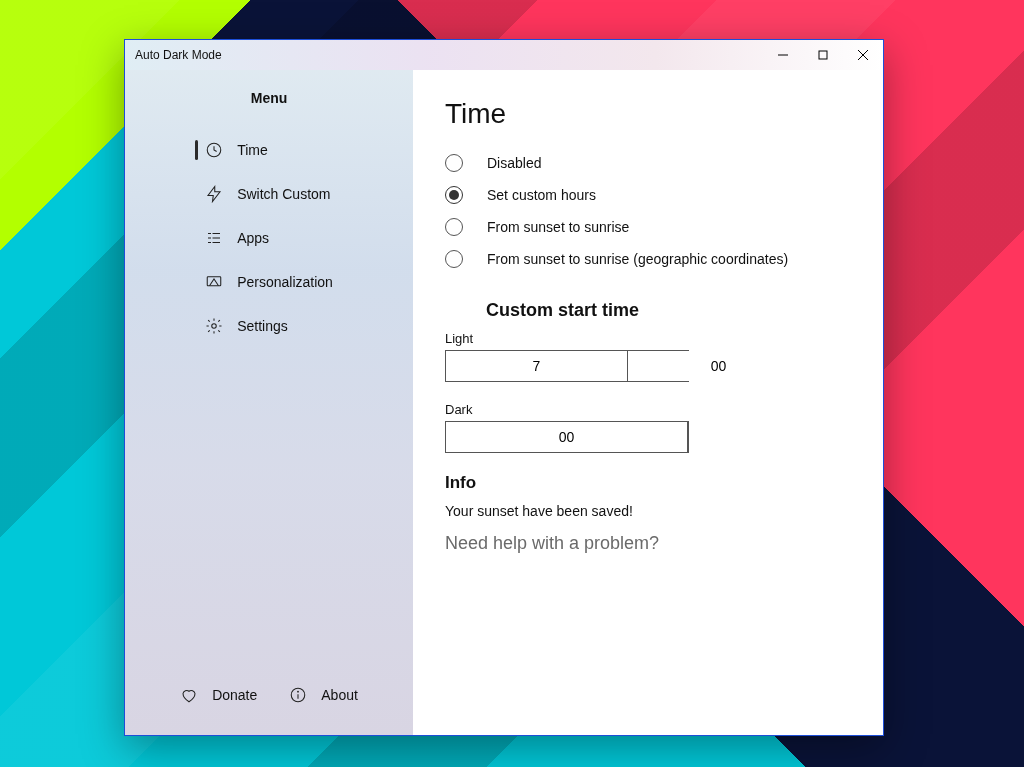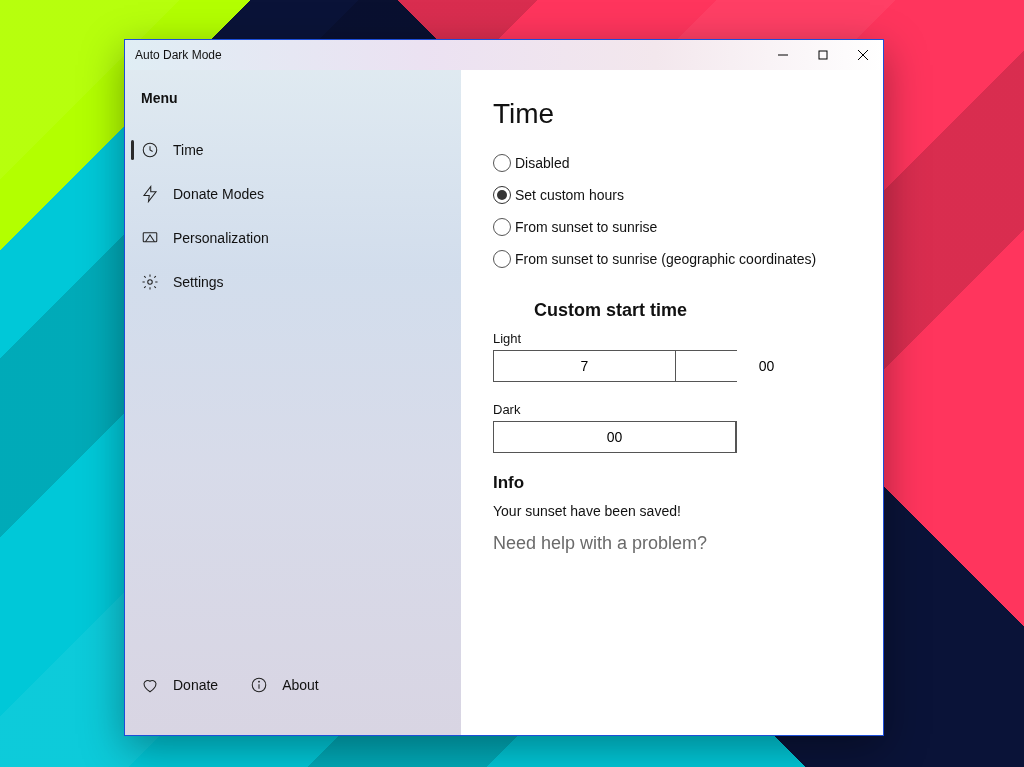--- a/index.html
+++ b/index.html
@@ -45,47 +45,48 @@
         rgba(225,210,235,.65) 40%,
         rgba(235,215,225,.6) 70%,
         #fff 100%);
     }
     .title-controls{margin-left:auto;display:flex;height:100%;}
     .title-btn{width:40px;display:flex;align-items:center;justify-content:center;cursor:pointer;}
     .title-btn svg{width:10px;height:10px;}
 
     
     .body{flex:1;display:flex;min-height:0;}
-    .sidebar{width:336px;display:flex;flex-direction:column;padding:20px 0 28px;
+    .sidebar{width:288px;display:flex;flex-direction:column;padding:20px 0 18px;
       background:linear-gradient(180deg,
         rgba(210,225,235,.7) 0%,
         rgba(195,210,230,.75) 30%,
         rgba(200,205,225,.72) 60%,
         rgba(200,195,215,.7) 100%);
+      align-items:center;
     }
     .menu-label{font-weight:600;font-size:14px;color:#111;padding:0 16px 22px;}
     .nav{display:flex;flex-direction:column;gap:0;}
     .nav-item{
       display:flex;align-items:center;gap:14px;height:44px;padding:0 16px 0 16px;
       font-size:14px;color:#111;cursor:pointer;position:relative;
     }
     .nav-item.selected:before{
       content:"";position:absolute;left:6px;top:12px;bottom:12px;width:3px;background:#2b2b2b;border-radius:2px;
     }
     .nav-item .icn{width:18px;height:18px;display:flex;align-items:center;justify-content:center;color:#222;}
     .nav-item .icn svg{width:18px;height:18px;stroke:#222;fill:none;stroke-width:1.4;}
 
     .sidebar-bottom{margin-top:auto;display:flex;flex-direction:row;}
 
     
     .main{flex:1;background:#fff;padding:28px 32px;overflow-y:auto;color:#111;}
     .page-title{font-size:28px;font-weight:400;margin-bottom:24px;}
 
     .radio-group{display:flex;flex-direction:column;gap:14px;margin-bottom:32px;}
-    .radio-row{display:flex;align-items:center;gap:4px;font-size:14px;cursor:pointer;}
+    .radio-row{display:flex;align-items:center;gap:24px;font-size:14px;cursor:pointer;}
     .radio{
       width:18px;height:18px;border:1.5px solid #555;border-radius:50%;
       display:flex;align-items:center;justify-content:center;
     }
     .radio.checked{border-color:#333;}
     .radio.checked:after{content:"";width:10px;height:10px;border-radius:50%;background:#333;}
 
     .section-h{font-size:18px;font-weight:600;margin-bottom:10px;margin-left:41px;}
     .field-label{font-size:13px;margin-bottom:4px;}
     .time-pair{display:flex;border:1px solid #555;margin-bottom:20px;width:244px;}
@@ -137,21 +138,34 @@
               </svg>
             </span>
           <span>Time</span>
         </div>
         <div class="nav-item">
           <span class="icn">
               <svg viewBox="0 0 24 24">
                 <polygon points="13 2 4 14 11 14 10 22 20 9 13 9 13 2"></polygon>
               </svg>
             </span>
-          <span>Donate Modes</span>
+          <span>Switch Custom</span>
+        </div>
+        <div class="nav-item">
+          <span class="icn">
+              <svg viewBox="0 0 24 24">
+                <line x1="4" y1="6" x2="8" y2="6"></line>
+                <line x1="10" y1="6" x2="20" y2="6"></line>
+                <line x1="4" y1="12" x2="8" y2="12"></line>
+                <line x1="10" y1="12" x2="20" y2="12"></line>
+                <line x1="4" y1="18" x2="8" y2="18"></line>
+                <line x1="10" y1="18" x2="20" y2="18"></line>
+              </svg>
+            </span>
+          <span>Apps</span>
         </div>
         <div class="nav-item">
           <span class="icn">
               <svg viewBox="0 0 24 24">
                 <rect x="3" y="5" width="18" height="12" rx="1"></rect>
                 <path d="M6 17l6-9 6 9"></path>
               </svg>
             </span>
           <span>Personalization</span>
         </div>

